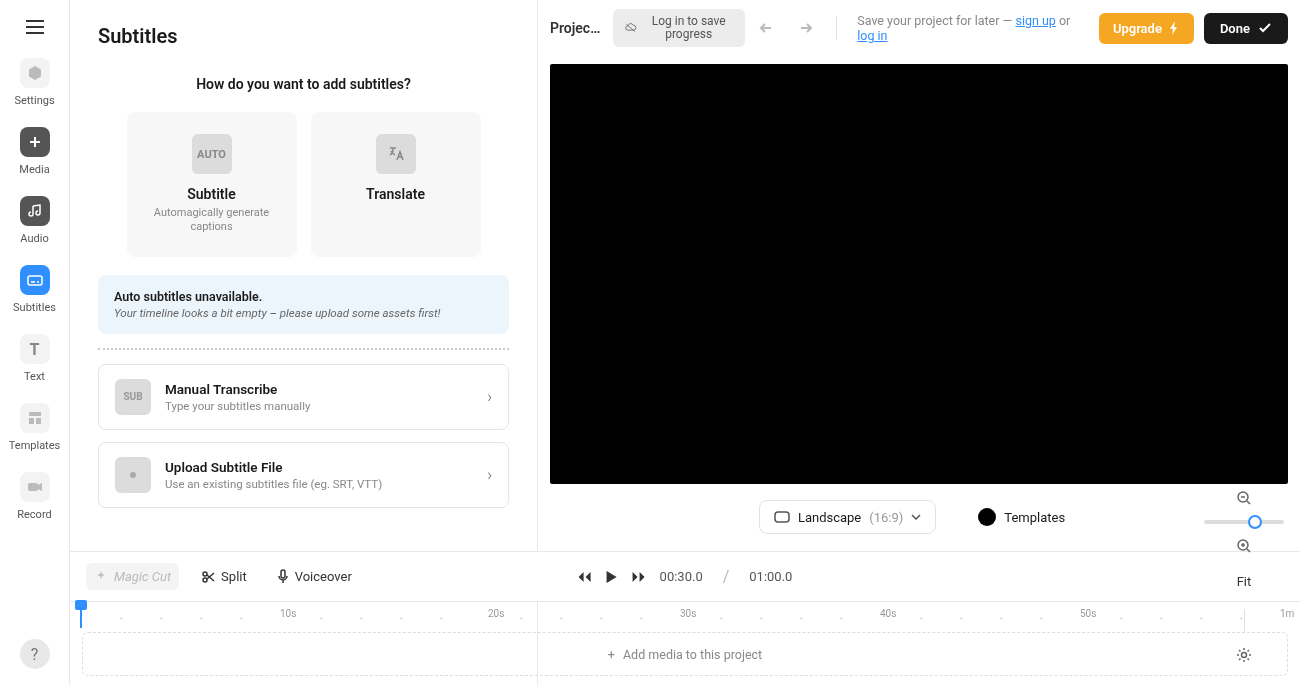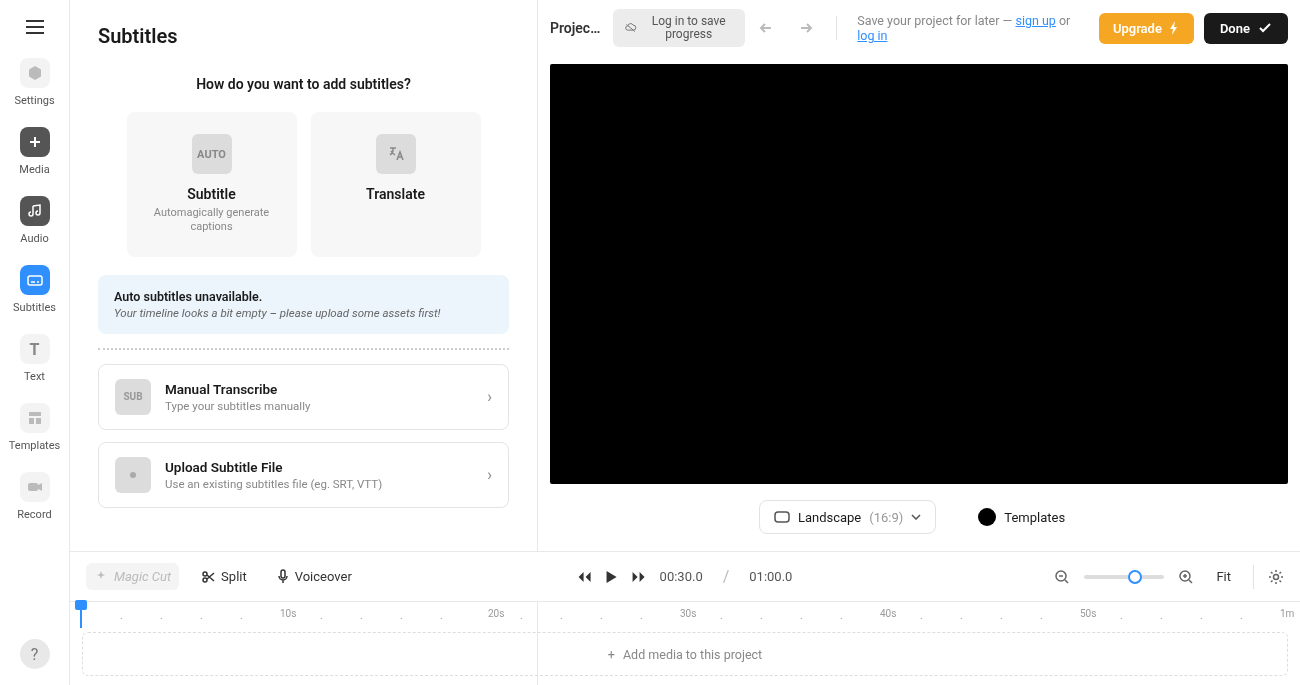--- a/index.html
+++ b/index.html
@@ -49,21 +49,21 @@
 .pc-chip { border: 1px solid #e2e2e2; border-radius: 8px; padding: 8px 14px; display: flex; align-items: center; gap: 8px; font-size: 13px; cursor: pointer; }
 .ratio { color: #999; }
 .bg-dot { width: 18px; height: 18px; border-radius: 50%; background: #000; }
 .toolbar { height: 50px; border-top: 1px solid #e8e8e8; display: flex; align-items: center; padding: 0 16px; gap: 14px; position: absolute; left: 70px; right: 0; bottom: 84px; background:#fff;}
 .tb-btn { display: flex; align-items: center; gap: 6px; font-size: 13px; color: #333; cursor: pointer; padding: 6px 8px; border-radius: 6px; }
 .tb-btn.disabled { color: #bbb; background: #f4f4f4; cursor: default; font-style: italic; }
 .tb-center { position: absolute; left: 50%; transform: translateX(-50%); display: flex; align-items: center; gap: 14px; }
 .play-ctrl { color: #333; cursor: pointer; }
 .time { font-size: 13px; color: #555; }
 .time-sep { color: #bbb; margin: 0 6px; }
-.tb-right { margin-left: auto; display: flex; align-items: center; gap: 14px; }
+.tb-right { margin-left: auto; display: flex; align-items: center; gap: 14px; flex-direction: column; }
 .zoom-slider { width: 80px; height: 4px; background: #ddd; border-radius: 2px; position: relative; }
 .zoom-thumb { width: 14px; height: 14px; border-radius: 50%; background: #fff; border: 2px solid #2f8fff; position: absolute; top: -5px; left: 44px; }
 .tb-divider{width:1px;height:24px;background:#e2e2e2;}
 .timeline { position: absolute; left: 70px; right: 0; bottom: 0; height: 84px; border-top: 1px solid #e8e8e8; }
 .ruler { height: 26px; position: relative; font-size: 10px; color: #999; }
 .tick { position: absolute; top: 8px; }
 .tick-label { position: absolute; top: 6px; }
 .playhead { position: absolute; left: 10px; top: 0; bottom: 0; width: 2px; background: #2f8fff; }
 .playhead::before { content: ""; position: absolute; top: -2px; left: -5px; width: 12px; height: 10px; background: #2f8fff; border-radius: 2px; }
 .track { margin: 4px 12px; height: 44px; border: 1px dashed #ddd; border-radius: 6px; display: flex; align-items: center; justify-content: center; font-size: 12.5px; color: #888; gap: 8px; cursor: pointer; }

